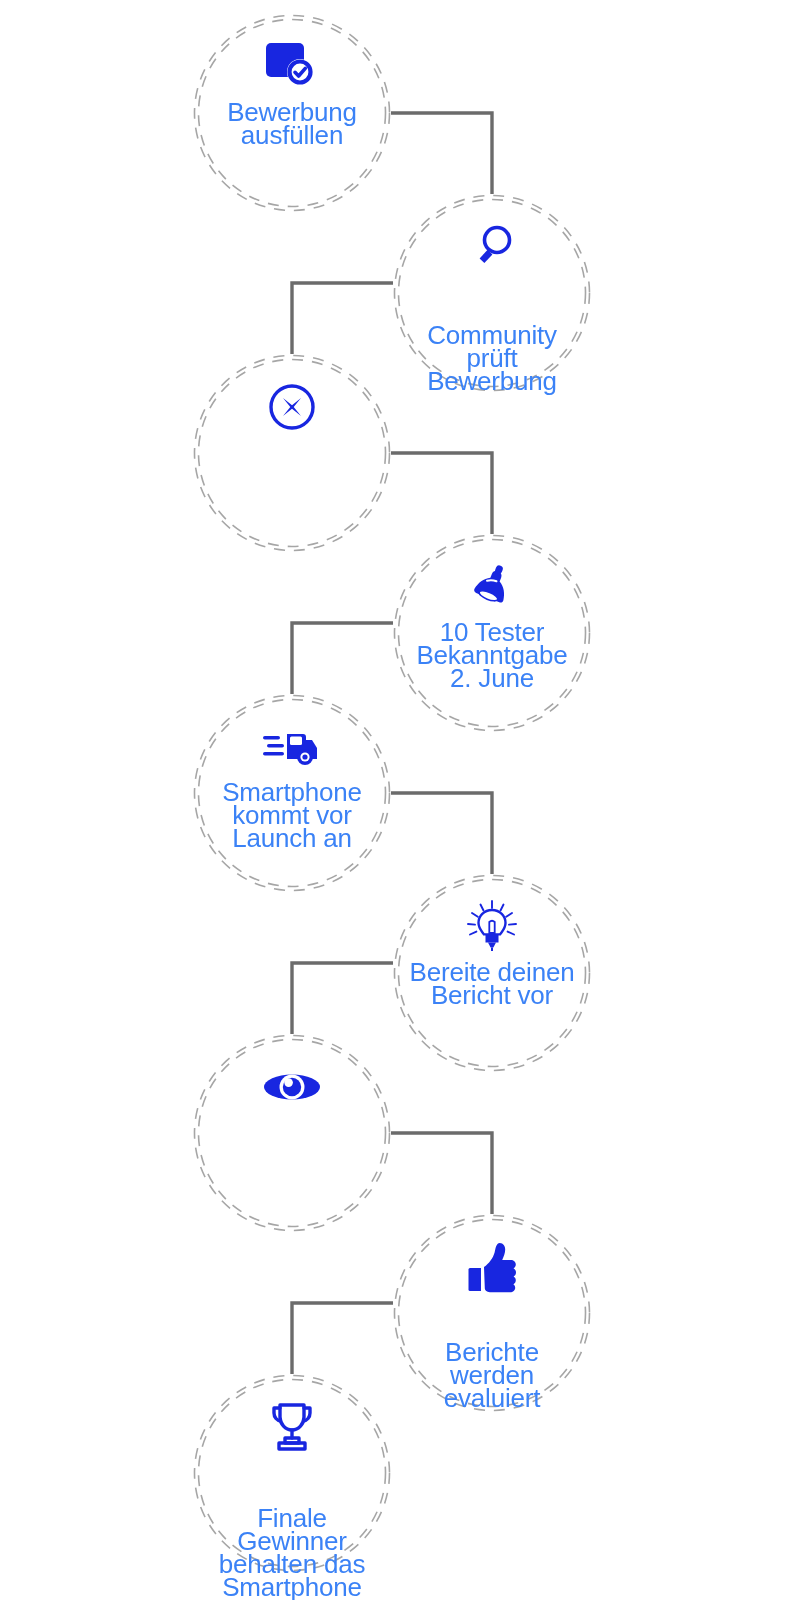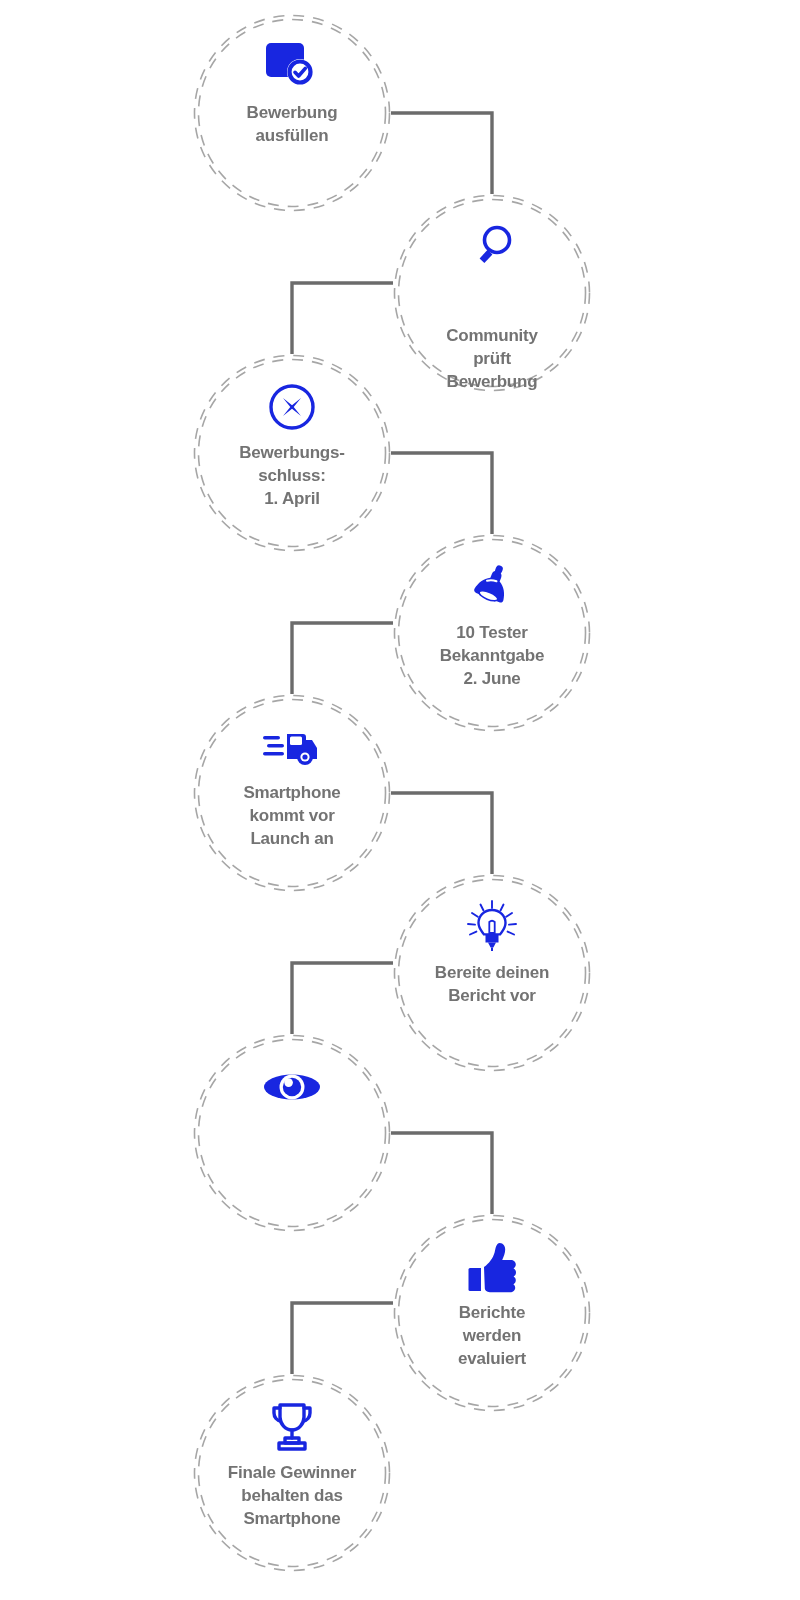--- a/index.html
+++ b/index.html
@@ -32,24 +32,24 @@
     position:relative;
     margin-top:26px;
     height:56px;
     display:flex;align-items:center;justify-content:center;
   }
   .node .label{
     position:relative;
     margin-top:6px;
     width:184px;
     text-align:center;
-    font-size:17px;
+    font-size:26px;
     line-height:23px;
-    font-weight:700;
-    color:#737373;
+    font-weight:400;
+    color:#3b82f6;
     letter-spacing:-0.2px;
     white-space:pre-line;
   }
 </style>
 </head>
 <body>
 
 <div id="stage">
 
   <svg id="connectors" viewBox="0 0 800 1600" xmlns="http://www.w3.org/2000/svg">
@@ -111,23 +111,20 @@
     <svg class="ring" viewBox="0 0 200 200">
       <circle cx="100" cy="100" r="97.5" fill="none" stroke="#a6a6a6" stroke-width="1.6" stroke-dasharray="11 9"></circle>
       <circle cx="100" cy="100" r="93.5" fill="none" stroke="#a6a6a6" stroke-width="1.6" stroke-dasharray="11 9"></circle>
     </svg>
     <div class="icon">
       <svg width="50" height="50" viewBox="0 0 50 50">
         <circle cx="25" cy="25" r="21" fill="none" stroke="#1826e0" stroke-width="3.4"></circle>
         <path d="M16 16 L25 23.3 L34 16 L26.7 25 L34 34 L25 26.7 L16 34 L23.3 25 Z" fill="#1826e0"></path>
       </svg>
     </div>
-    <div class="label">Bewerbungs-
-schluss:
-1. April</div>
   </div>
 
   <div class="node" style="left:392px;top:533px;">
     <svg class="ring" viewBox="0 0 200 200">
       <circle cx="100" cy="100" r="97.5" fill="none" stroke="#a6a6a6" stroke-width="1.6" stroke-dasharray="11 9"></circle>
       <circle cx="100" cy="100" r="93.5" fill="none" stroke="#a6a6a6" stroke-width="1.6" stroke-dasharray="11 9"></circle>
     </svg>
     <div class="icon">
       <svg width="52" height="52" viewBox="0 0 52 52">
         <g transform="rotate(22 26 26)">
@@ -205,39 +202,39 @@
     <div class="icon">
       <svg width="58" height="34" viewBox="0 0 58 34">
         <ellipse cx="29" cy="17" rx="28" ry="12.5" fill="#1826e0"></ellipse>
         <circle cx="29" cy="17" r="12.5" fill="#ffffff"></circle>
         <circle cx="29" cy="17" r="9.2" fill="#1826e0"></circle>
         <circle cx="25.6" cy="12.6" r="4.3" fill="#ffffff"></circle>
       </svg>
     </div>
   </div>
 
-  <div class="node" style="left:392px;top:1213px;">
+  <div class="node" style="left:392px;top:1213px;gap:40px;">
     <svg class="ring" viewBox="0 0 200 200">
       <circle cx="100" cy="100" r="97.5" fill="none" stroke="#a6a6a6" stroke-width="1.6" stroke-dasharray="11 9"></circle>
       <circle cx="100" cy="100" r="93.5" fill="none" stroke="#a6a6a6" stroke-width="1.6" stroke-dasharray="11 9"></circle>
     </svg>
     <div class="icon">
       <svg width="52" height="54" viewBox="0 0 52 54">
         <g fill="#1826e0">
           <path d="M4 28 h11 v23 h-11 a1.5 1.5 0 0 1 -1.5 -1.5 l0 -20 a1.5 1.5 0 0 1 1.5 -1.5 z"></path>
           <path d="M18 27 c5 -3.6 9 -9 10.6 -14.6 c0.8 -3 1.4 -9.4 5.2 -9.4 c3.4 0 5.4 3 5.4 6.6 c0 3.8 -1.6 7.4 -3 10.4 l8.6 0 c2.8 0 5 2 5 4.5 c0 1.8 -1 3.2 -2.3 4 c1.5 0.7 2.5 2.1 2.5 3.9 c0 1.8 -1 3.2 -2.4 4 c1.3 0.8 2.2 2.1 2.2 3.8 c0 1.8 -1 3.2 -2.4 4 c1.1 0.8 1.8 2 1.8 3.5 c0 2.5 -2.2 4.5 -5 4.5 l-19.2 0 c-3 0 -6.2 -1.2 -6.2 -4 z"></path>
         </g>
       </svg>
     </div>
     <div class="label">Berichte
 werden
 evaluiert</div>
   </div>
 
-  <div class="node" style="left:192px;top:1373px;">
+  <div class="node" style="left:192px;top:1373px;gap:46px;">
     <svg class="ring" viewBox="0 0 200 200">
       <circle cx="100" cy="100" r="97.5" fill="none" stroke="#a6a6a6" stroke-width="1.6" stroke-dasharray="11 9"></circle>
       <circle cx="100" cy="100" r="93.5" fill="none" stroke="#a6a6a6" stroke-width="1.6" stroke-dasharray="11 9"></circle>
     </svg>
     <div class="icon">
       <svg width="56" height="56" viewBox="0 0 56 56">
         <g fill="none" stroke="#1826e0" stroke-width="3.4" stroke-linejoin="round" stroke-linecap="round">
           <path d="M16 6 h24 v12 c0 7 -5.4 13 -12 13 c-6.6 0 -12 -6 -12 -13 z"></path>
           <path d="M16 9 h-6 v5 c0 4.4 3 7.6 6.6 8"></path>
           <path d="M40 9 h6 v5 c0 4.4 -3 7.6 -6.6 8"></path>

